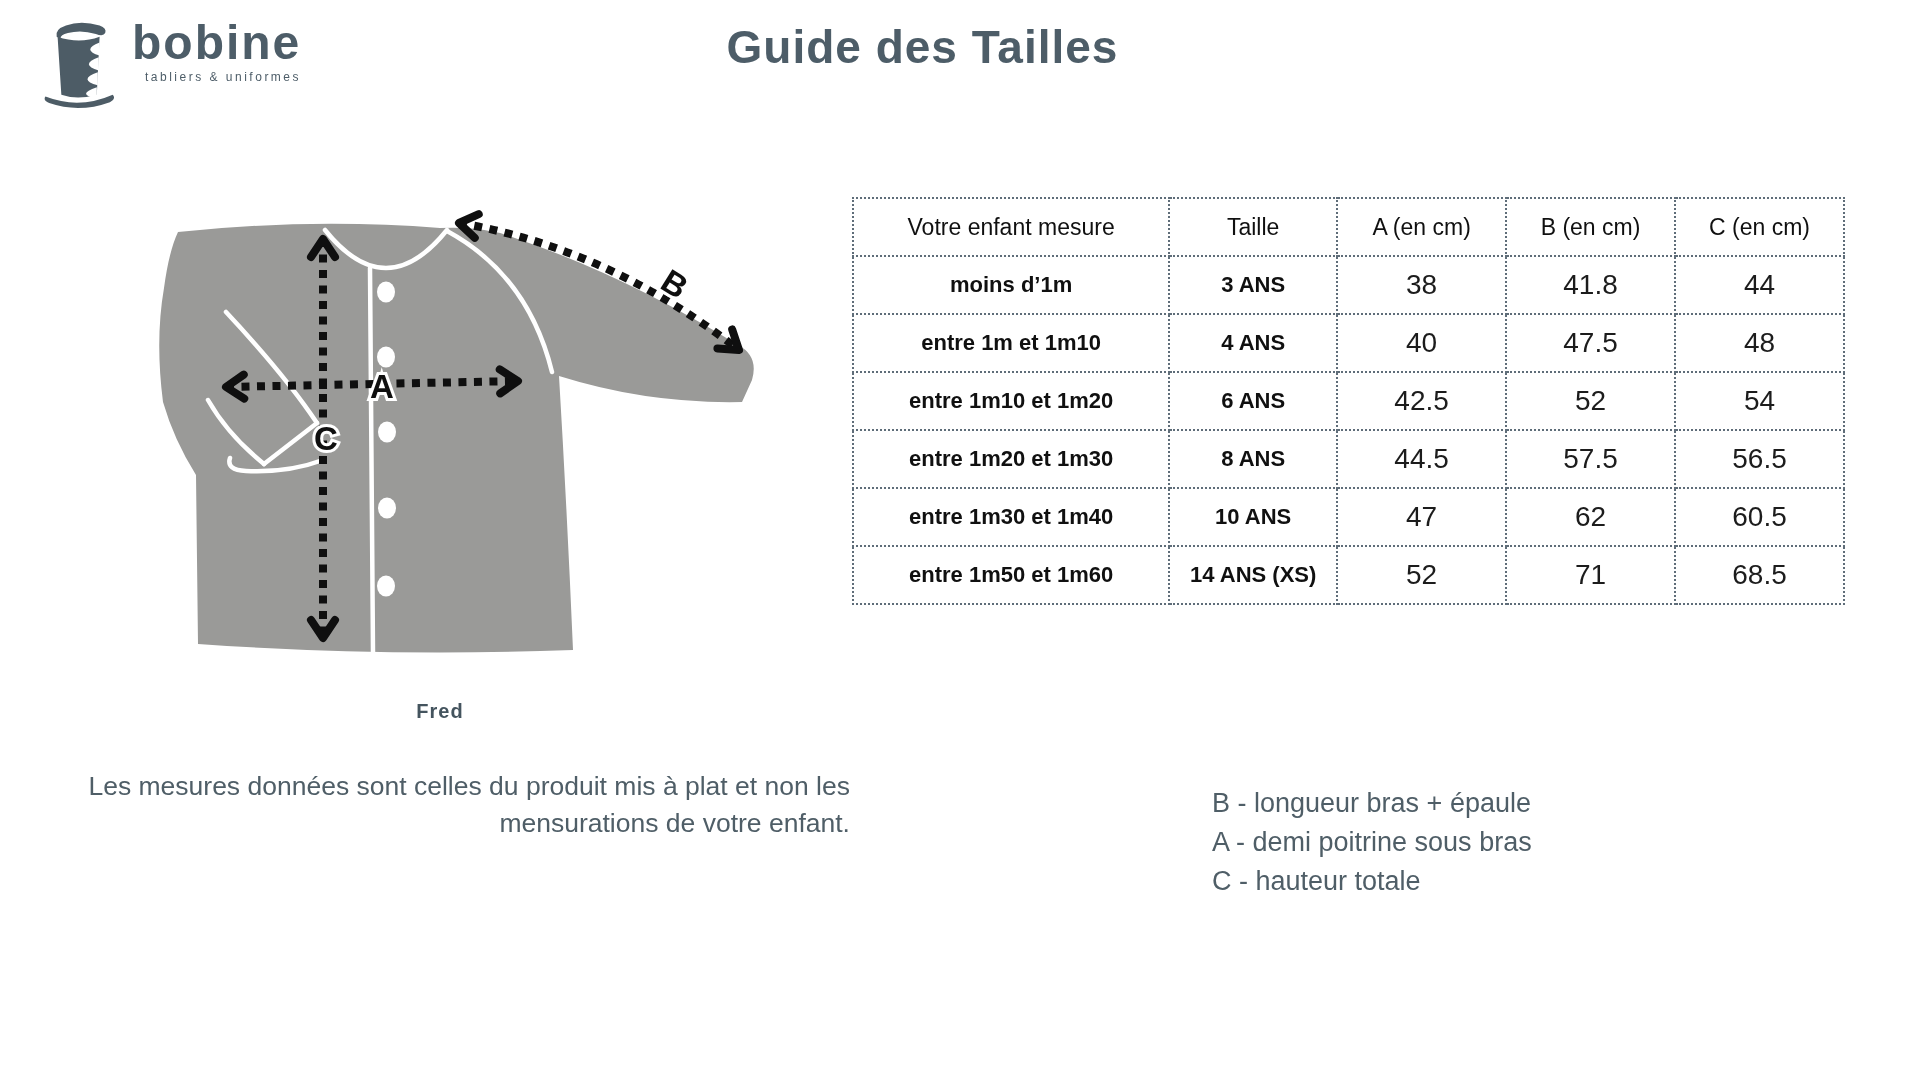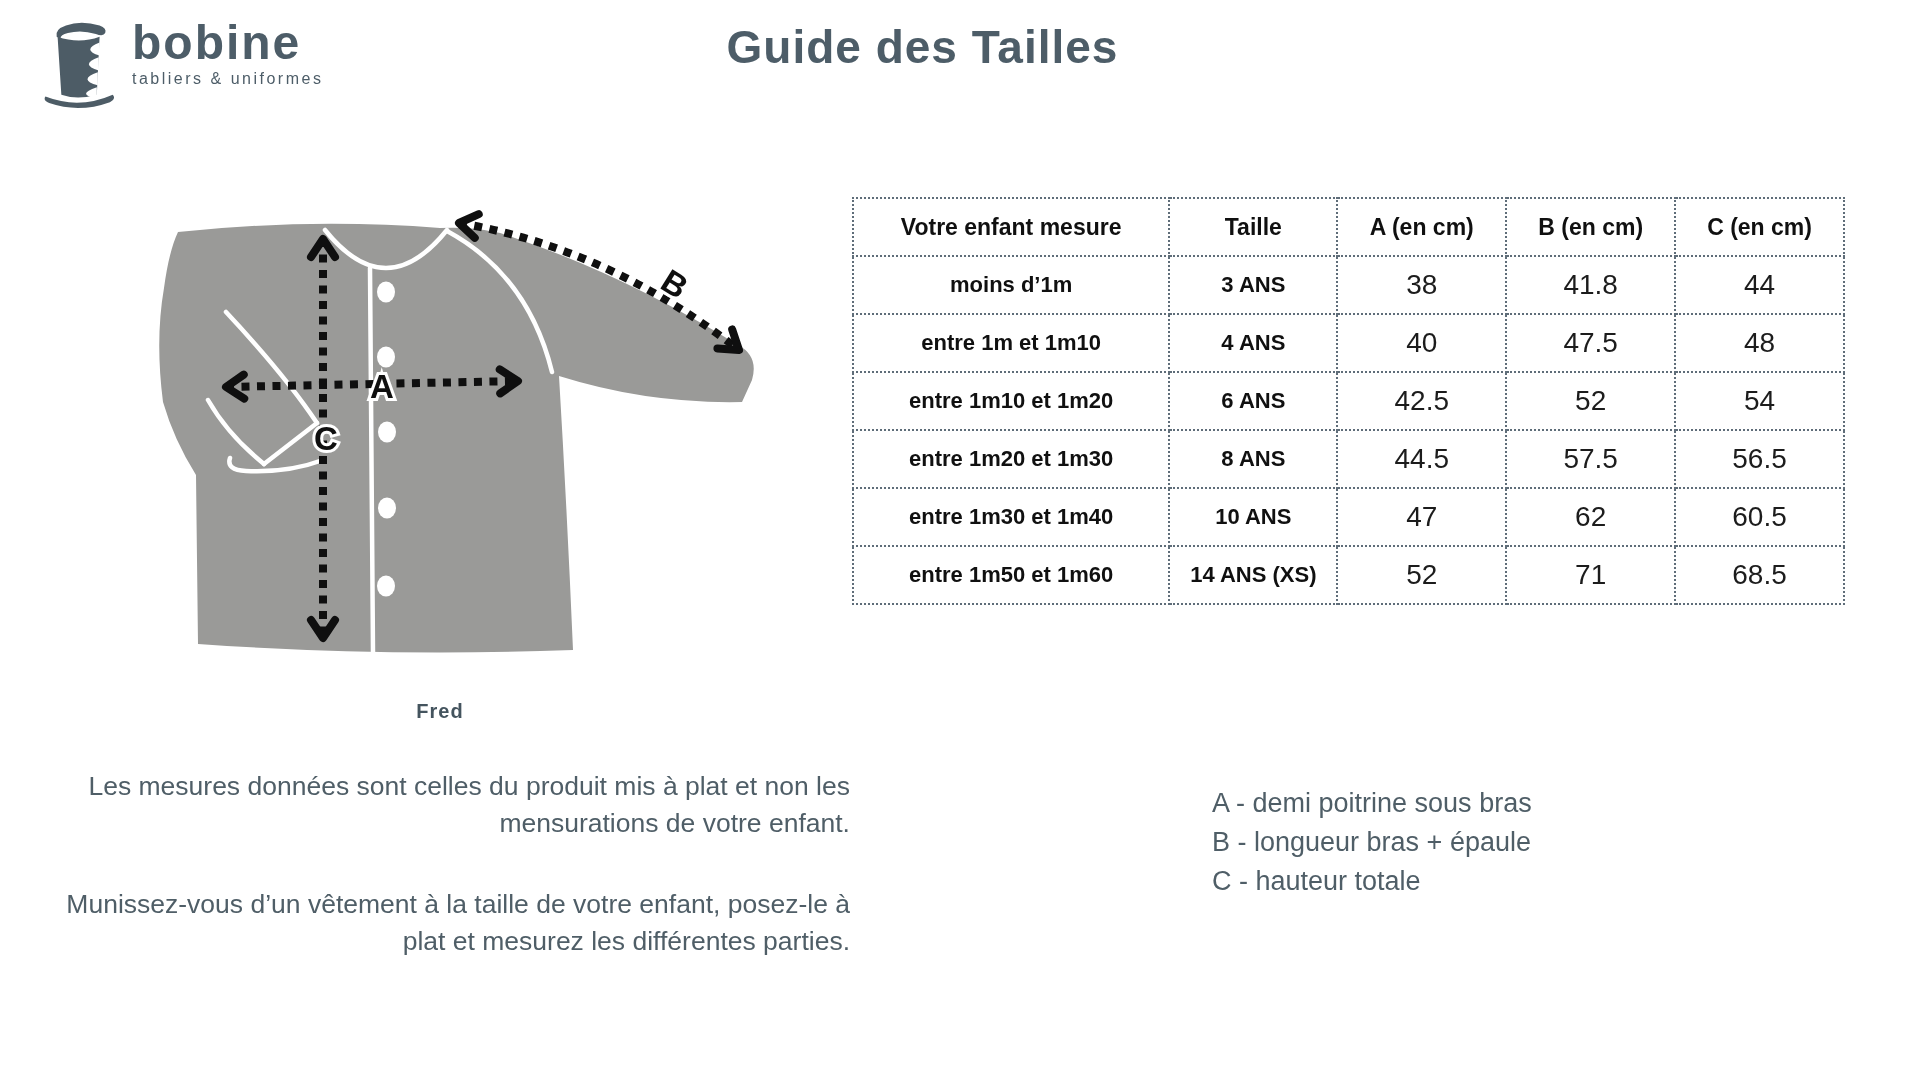--- a/index.html
+++ b/index.html
@@ -11,21 +11,21 @@
   }
   *{margin:0;padding:0;box-sizing:border-box;}
   html,body{background:#ffffff;}
   body{font-family:"Liberation Sans",sans-serif;}
   .page{position:relative;width:1845px;height:1080px;background:#fff;overflow:hidden;}
 
   
   .logo{position:absolute;left:38px;top:14px;display:flex;align-items:flex-start;gap:10px;}
   .logo-text{display:flex;flex-direction:column;}
   .brand-name{font-size:48px;font-weight:600;color:var(--slate);letter-spacing:2px;line-height:58px;}
-  .brand-tagline{font-size:16px;font-weight:400;color:var(--slate);letter-spacing:2.5px;margin-top:-2px;}
+  .brand-tagline{font-size:12px;font-weight:400;color:var(--slate);letter-spacing:2.5px;margin-top:-2px;margin-left:13px;}
 
   
   .page-title{position:absolute;left:0;top:20px;width:100%;text-align:center;
     font-size:46px;font-weight:700;color:var(--slate);letter-spacing:1px;}
 
   
   .figure{position:absolute;left:60px;top:140px;width:760px;height:560px;}
 
   .product-name{position:absolute;left:30px;top:700px;width:820px;text-align:center;
     font-size:20px;font-weight:700;color:#44545e;letter-spacing:1px;}
@@ -35,21 +35,21 @@
   .note.p1{top:768px;}
   .note.p2{top:886px;}
 
   
   .size-table{position:absolute;left:852px;top:197px;border-collapse:collapse;table-layout:fixed;}
   .size-table th,.size-table td{
     border:2px dotted var(--tborder);
     text-align:center;vertical-align:middle;height:58px;
     background:#fff;color:var(--ink);
   }
-  .size-table th{font-size:23px;font-weight:700;}
+  .size-table th{font-size:23px;font-weight:400;}
   .size-table td.cell-bold{font-size:22px;font-weight:700;}
   .size-table td.cell-num{font-size:28px;font-weight:400;color:#1c1c1c;}
 
   
   .legend{position:absolute;left:1212px;top:784px;font-size:27px;line-height:39px;color:var(--slate-soft);}
 
   svg text.meas-label{font-family:"Liberation Sans",sans-serif;font-weight:700;font-size:33px;
     fill:#0f0f0f;stroke:#ffffff;stroke-width:6px;paint-order:stroke;}
 </style>
 </head>
@@ -127,21 +127,20 @@
 
       <text class="meas-label" x="322" y="258" text-anchor="middle">A</text>
       <text class="meas-label" x="614" y="155" text-anchor="middle" transform="rotate(32 614 145)">B</text>
       <text class="meas-label" x="266" y="310" text-anchor="middle">C</text>
     </svg>
   </div>
 
   <h2 class="product-name">Fred</h2>
 
   <p class="note p1">Les mesures données sont celles du produit mis à plat et non les mensurations de votre enfant.</p>
-  <p class="note p2">Munissez-vous d’un vêtement à la taille de votre enfant, posez-le à plat et mesurez les différentes parties.</p>
 
   <table class="size-table">
     <colgroup>
       <col style="width:329px">
         <col style="width:174px">
         <col style="width:175px">
         <col style="width:175px">
         <col style="width:175px">
     </colgroup>
     <thead>
@@ -193,18 +192,18 @@
           <td class="cell-bold">entre 1m50 et 1m60</td>
           <td class="cell-bold">14 ANS (XS)</td>
           <td class="cell-num">52</td>
           <td class="cell-num">71</td>
           <td class="cell-num">68.5</td>
         </tr>
       </tbody>
   </table>
 
   <div class="legend">
+    <div>B - longueur bras + épaule</div>
     <div>A - demi poitrine sous bras</div>
-    <div>B - longueur bras + épaule</div>
     <div>C - hauteur totale</div>
   </div>
 
 </div>
 
 </body></html>

